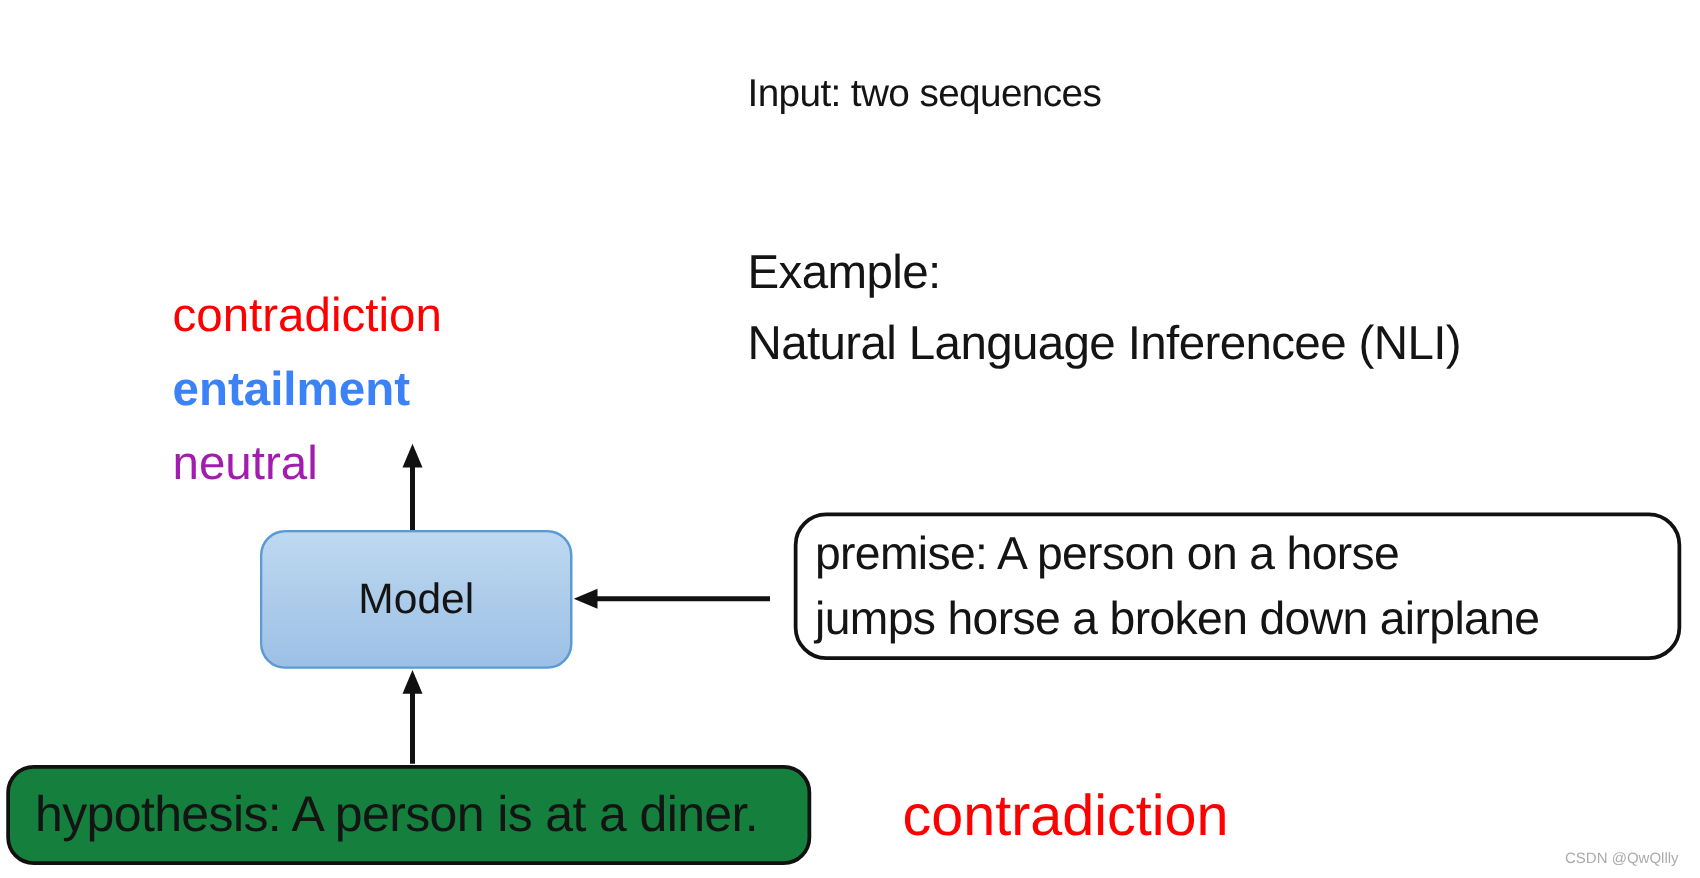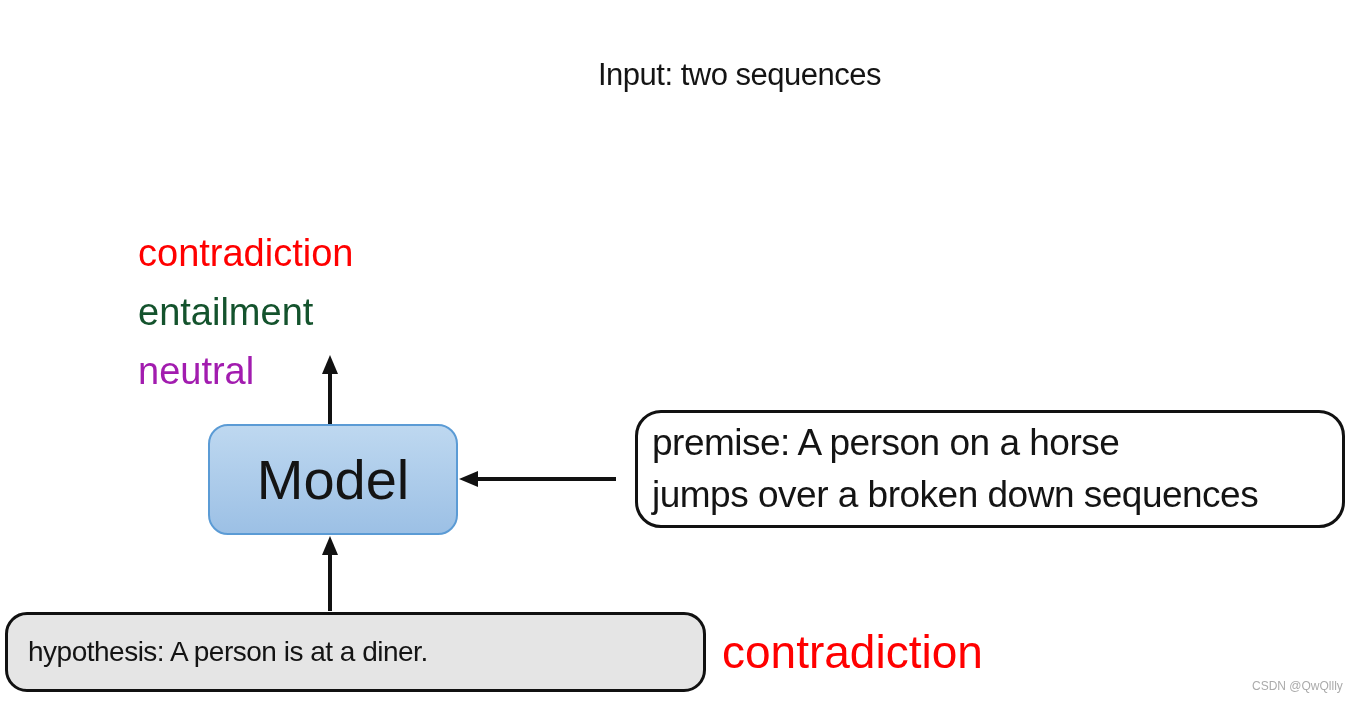--- a/index.html
+++ b/index.html
@@ -47,21 +47,21 @@
   .model-node {
     left: 208px; top: 424px;
     width: 250px; height: 111px;
     box-sizing: border-box;
     border: 2.5px solid #5b9bd5;
     border-radius: 20px;
     background: linear-gradient(#bed8f0, #9cc0e5);
     display: flex;
     align-items: center;
     justify-content: center;
-    font-size: 56px;
+    font-size: 34px;
     color: #141414;
   }
 
   
   .premise-box {
     left: 635px; top: 410px;
     width: 710px; height: 118px;
     box-sizing: border-box;
     border: 3.5px solid #111111;
     border-radius: 26px;
@@ -71,29 +71,29 @@
     justify-content: center;
     padding-left: 14px;
     font-size: 37px;
     line-height: 52px;
     color: #141414;
     letter-spacing: -0.5px;
     white-space: nowrap;
   }
   .hypothesis-box {
     left: 5px; top: 612px;
-    width: 701px; height: 80px;
+    width: 644px; height: 80px;
     box-sizing: border-box;
     border: 3.5px solid #111111;
     border-radius: 22px;
-    background: #e5e5e5;
+    background: #15803d;
     display: flex;
     align-items: center;
     padding-left: 20px;
-    font-size: 28px;
+    font-size: 40px;
     color: #141414;
     letter-spacing: -0.5px;
     white-space: nowrap;
   }
 
   
   .prediction {
     left: 722px; top: 622px;
     font-size: 46px;
     line-height: 60px;
@@ -119,24 +119,28 @@
 </style>
 </head>
 <body>
 
 <div class="canvas">
 
   <div class="abs info-io">
     <div>Input: two sequences</div>
   </div>
 
+  <div class="abs info-example">
+    <div>Example:</div>
+    <div>Natural Language Inferencee (NLI)</div>
+  </div>
 
   <div class="abs class-labels">
     <div style="color: rgb(255, 0, 0);">contradiction</div>
-    <div style="color: #14532d;">entailment</div>
+    <div style="color: #3b82f6; font-weight: bold;">entailment</div>
     <div style="color: #a21caf;">neutral</div>
   </div>
 
   <svg class="arrows" viewBox="0 0 1360 702" xmlns="http://www.w3.org/2000/svg">
     <g>
       <line x1="330" y1="424" x2="330" y2="371"></line>
       <polygon points="330,355 322,374 338,374"></polygon>
     </g>
     <g>
       <line x1="616" y1="479" x2="477" y2="479"></line>
@@ -147,21 +151,21 @@
       <polygon points="330,536 322,555 338,555"></polygon>
     </g>
   </svg>
 
   <div class="abs model-node" style="background: linear-gradient(rgb(190, 216, 240), rgb(156, 192, 229)); border-color: rgb(91, 155, 213);">
     <span>Model</span>
   </div>
 
   <div class="abs premise-box">
     <div>premise: A person on a horse</div>
-    <div>jumps over a broken down sequences</div>
+    <div>jumps horse a broken down airplane</div>
   </div>
 
   <div class="abs hypothesis-box">
     <span>hypothesis: A person is at a diner.</span>
   </div>
 
   <div class="abs prediction" style="color: rgb(255, 0, 0);">contradiction</div>
 
   <div class="abs watermark" style="color: rgb(171, 171, 171);">CSDN @QwQllly</div>
 

